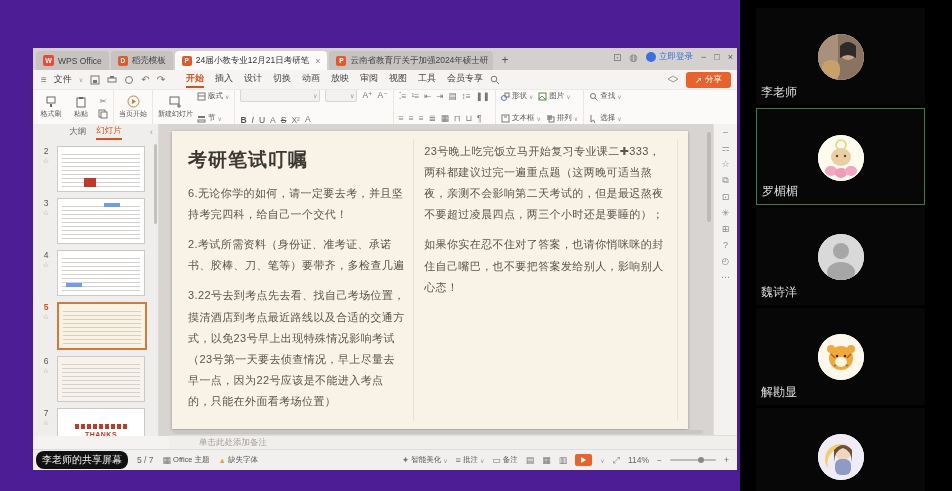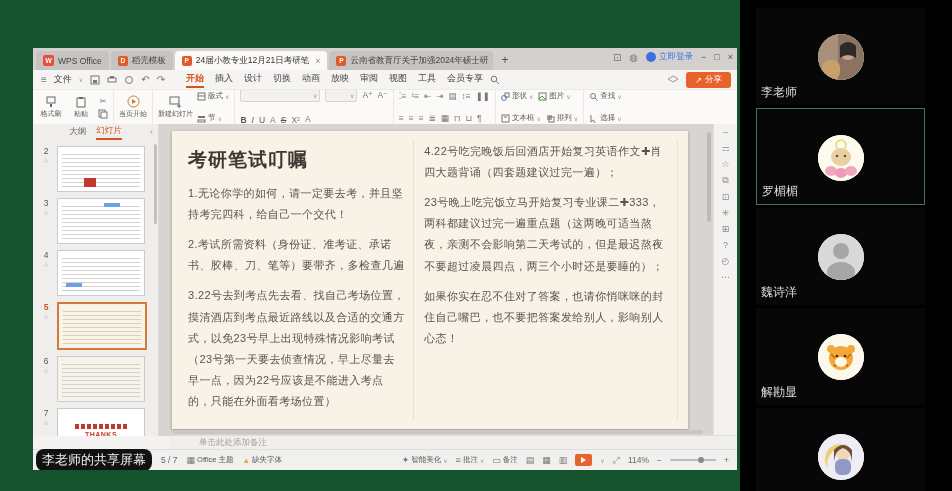--- a/index.html
+++ b/index.html
@@ -1,16 +1,16 @@
 <!DOCTYPE html>
 <html><head>
 <meta charset="utf-8">
 <style>
   html,body{margin:0;padding:0;background:#000;}
-  .stage{position:relative;width:952px;height:491px;background:#14532d;overflow:hidden;
+  .stage{position:relative;width:952px;height:491px;background:#4c1d95;overflow:hidden;
          font-family:"Liberation Sans","DejaVu Sans",sans-serif;-webkit-font-smoothing:antialiased;}
   
   .wps{position:absolute;left:33px;top:48px;width:704px;height:422px;background:#f5f3f1;overflow:hidden;}
   
   .tabbar{height:22px;background:#d3d0cd;display:flex;align-items:flex-end;padding-left:3px;position:relative;}
   .wtab{height:19px;display:flex;align-items:center;gap:4px;padding:0 7px;font-size:8.5px;color:#444;
         background:#c6c3c0;border-radius:4px 4px 0 0;margin-right:2px;max-width:150px;overflow:hidden;white-space:nowrap;}
   .wtab.active{background:#fbfaf9;color:#333;}
   .wlogo{width:11px;height:11px;border-radius:2px;background:#e84c3d;color:#fff;font-size:7px;font-weight:bold;
          display:flex;align-items:center;justify-content:center;flex:0 0 auto;}
@@ -77,21 +77,21 @@
   .hscroll{position:absolute;left:14px;right:10px;bottom:2px;height:4px;background:#c9c6c3;border-radius:2px;}
   
   .toolstrip{width:23px;background:#f4f2f0;border-left:1px solid #e0ddda;display:flex;flex-direction:column;
              align-items:center;padding-top:3px;gap:6px;font-size:9px;color:#8a8a8a;flex:0 0 auto;}
   
   .notesbar{position:absolute;left:136px;right:0;bottom:20px;height:14px;background:#f1efec;border-top:1px solid #ddd;
             display:flex;align-items:center;padding-left:30px;font-size:8.5px;color:#a5a19c;}
   
   .statusbar{position:absolute;left:0;right:0;bottom:0;height:20px;background:#f2f0ee;border-top:1px solid #ddd;
              display:flex;align-items:center;font-size:8.5px;color:#666;padding:0 8px;gap:9px;}
-  .sharepill{background:#111;color:#eee;font-size:13px;padding:2px 6px;border-radius:8px;margin-left:-5px;white-space:nowrap;}
+  .sharepill{background:#111;color:#eee;font-size:10px;padding:2px 6px;border-radius:8px;margin-left:-5px;white-space:nowrap;}
   .sb-right{margin-left:auto;display:flex;align-items:center;gap:8px;}
   .viewico{font-size:9px;color:#777;}
   .playbtn{width:17px;height:12px;background:#e8632c;border-radius:2px;display:flex;align-items:center;justify-content:center;}
   .playbtn span{width:0;height:0;border-left:5px solid #fff;border-top:3.5px solid #0000;border-bottom:3.5px solid #0000;display:block;}
   .zslider{width:46px;height:2px;background:#bbb;border-radius:1px;position:relative;}
   .zslider i{position:absolute;left:60%;top:-2px;width:6px;height:6px;border-radius:50%;background:#888;}
   
   .side{position:absolute;left:740px;top:0;width:212px;height:491px;background:#000;}
   .tile{position:absolute;left:16px;width:169px;height:97px;background:#070707;box-sizing:border-box;}
   .tile.active{border:1px solid #3f7a52;}
@@ -416,26 +416,25 @@
             <span class="thanksred">THANKS</span>
           </span>
         </div>
         <div class="vscroll"></div>
       </div>
 
       <div class="canvas">
         <div class="slide">
           <div class="colL">
             <div class="stitle">考研笔试叮嘱</div>
-            <p class="spara">1.无论你学的如何，请一定要去考，并且坚持考完四科，给自己一个交代！</p>
+            <p class="spara">6.无论你学的如何，请一定要去考，并且坚持考完四科，给自己一个交代！</p>
             <p class="spara">2.考试所需资料（身份证、准考证、承诺书、胶棒、刀、笔等）要带齐，多检查几遍</p>
             <p class="spara">3.22号去到考点先去看、找自己考场位置，摸清酒店到考点最近路线以及合适的交通方式，以免23号早上出现特殊情况影响考试（23号第一天要去侦查情况，早上尽量去早一点，因为22号应该是不能进入考点的，只能在外面看考场位置）</p>
           </div>
           <div class="colR">
-            <p class="spara">4.22号吃完晚饭后回酒店开始复习英语作文✚肖四大题背诵（四套题建议过完一遍）；</p>
             <p class="spara">23号晚上吃完饭立马开始复习专业课二✚333，两科都建议过完一遍重点题（这两晚可适当熬夜，亲测不会影响第二天考试的，但是最迟熬夜不要超过凌晨四点，两三个小时还是要睡的）；</p>
             <p class="spara">如果你实在忍不住对了答案，也请你悄咪咪的封住自己嘴巴，也不要把答案发给别人，影响别人心态！</p>
           </div>
         </div>
         <div class="cscroll"></div>
         <div class="hscroll"></div>
       </div>
 
       <div class="toolstrip">
         <span>–</span>

